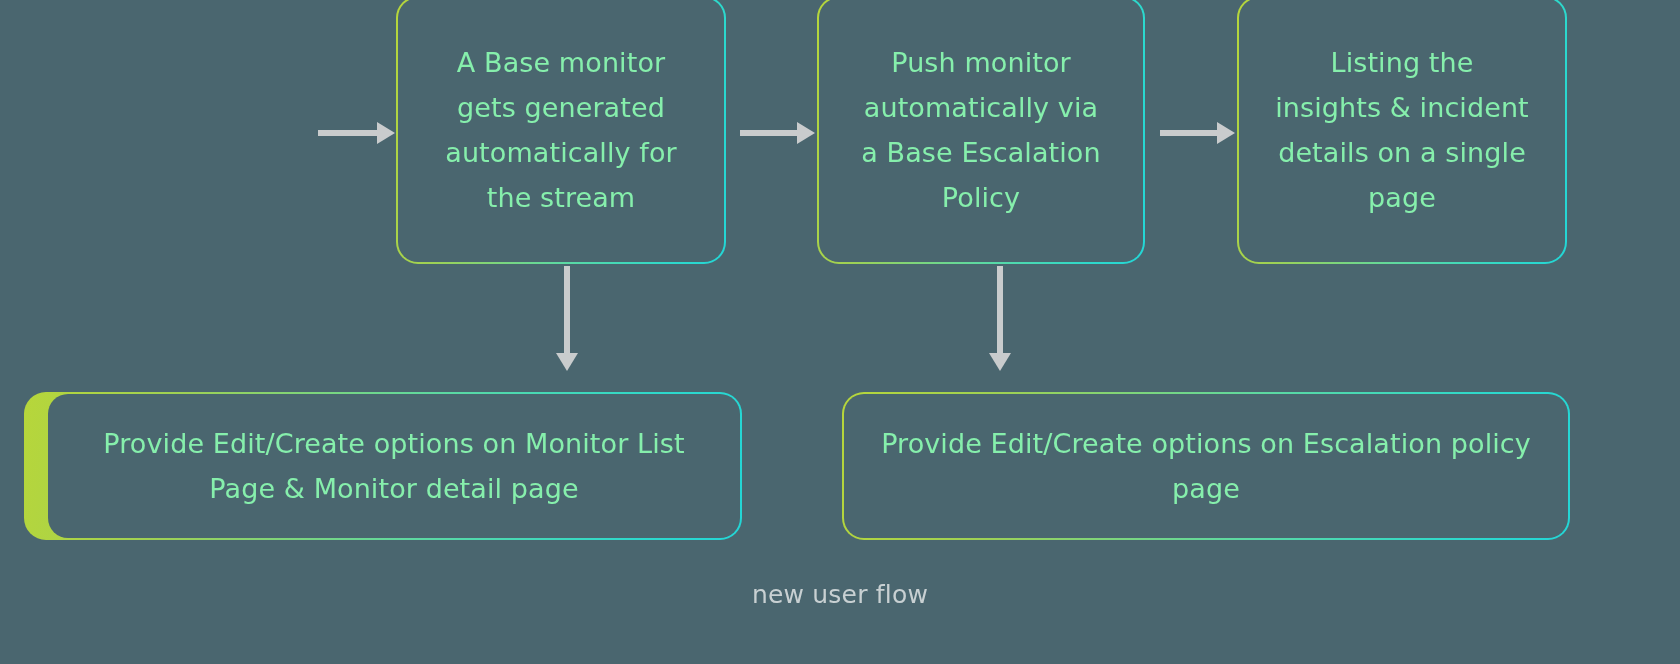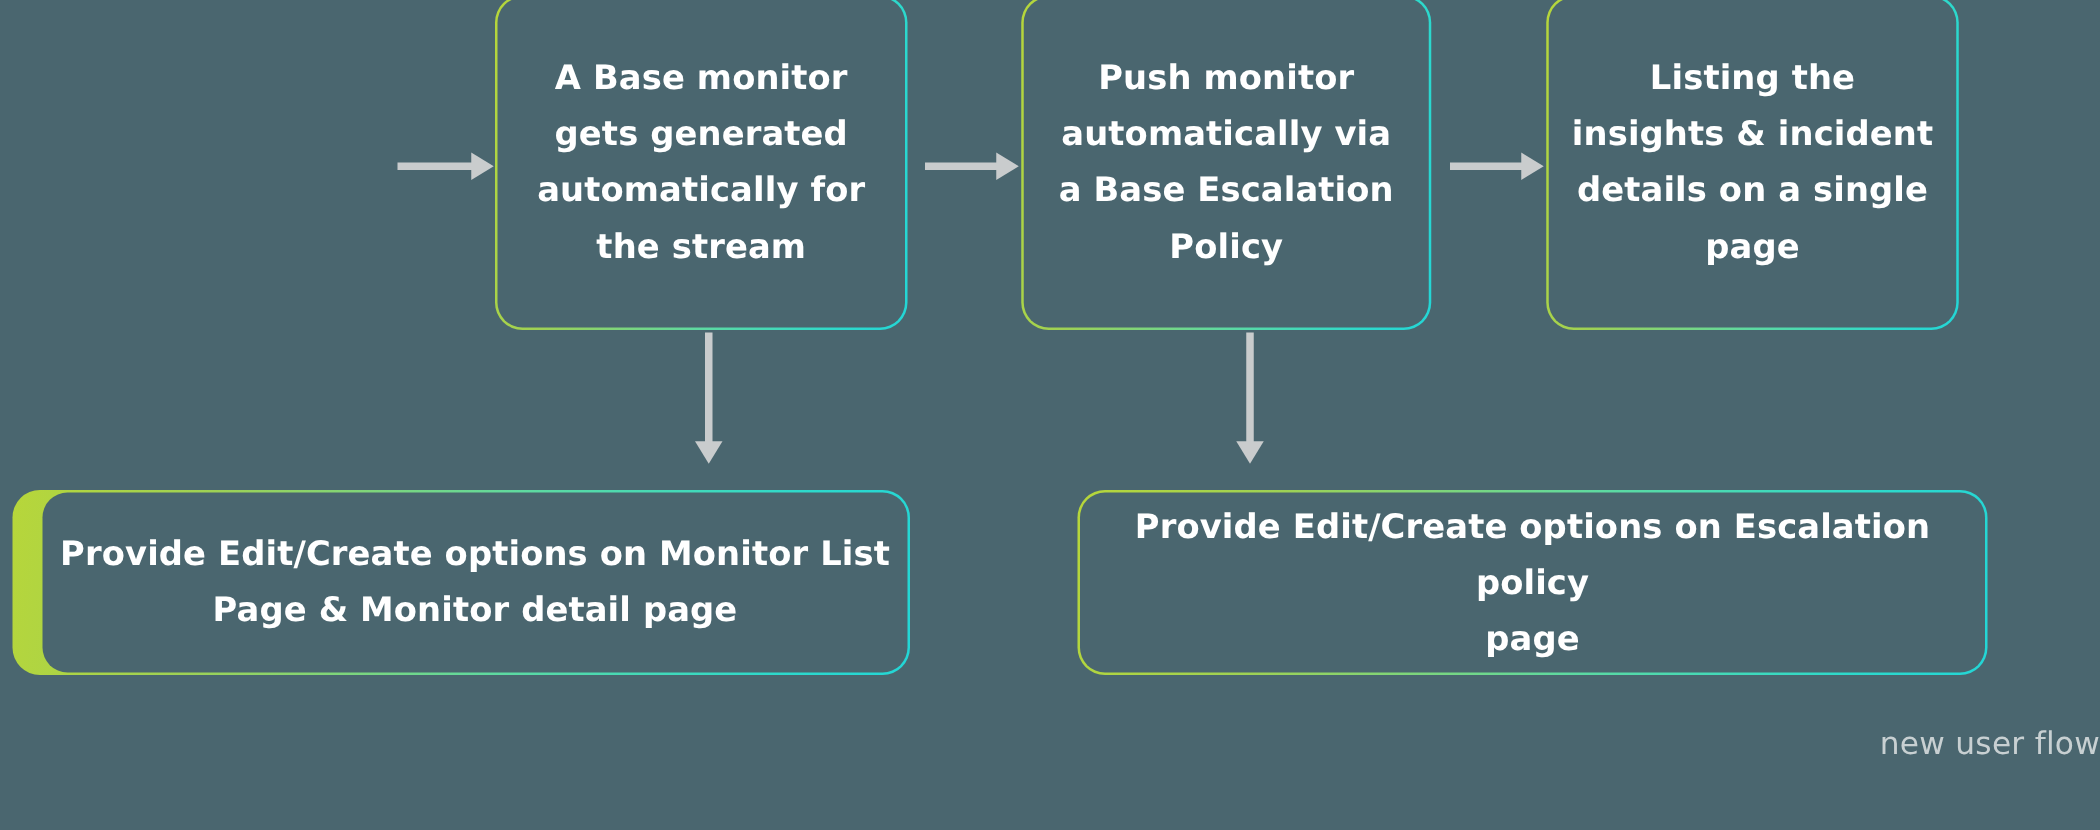--- a/index.html
+++ b/index.html
@@ -30,24 +30,24 @@
     border-radius: 20px;
     background: #4a666f;
     display: flex;
     align-items: center;
     justify-content: center;
     text-align: center;
     padding: 4px 14px;
     box-sizing: border-box;
   }
   .node .label {
-    color: #ffffff;
+    color: #86efac;
     font-size: 27px;
     line-height: 45px;
-    font-weight: 700;
+    font-weight: 400;
     letter-spacing: 0.1px;
     white-space: pre-line;
   }
   .node.tall .label {
     line-height: 45px;
   }
 
   
   .arrow-h {
     position: absolute;
@@ -79,21 +79,21 @@
     border-left: 11px solid transparent;
     border-right: 11px solid transparent;
   }
 
   
   #caption {
     position: absolute;
     left: 0;
     right: 0;
     top: 580px;
-    text-align: right;
+    text-align: center;
     color: #c8d0d2;
     font-size: 25px;
     letter-spacing: 0.2px;
   }
 </style>
 </head>
 <body>
 
 <div id="canvas">
 
@@ -118,28 +118,28 @@
 
   <div class="node tall" style="left:1237px; top:-4px; width:330px; height:268px;">
     <div class="node-inner">
       <span class="label">Listing the
 insights &amp; incident
 details on a single
 page</span>
     </div>
   </div>
 
-  <div class="node" style="left:10px; top:392px; width:718px; height:148px;padding-left:24px;">
+  <div class="node" style="left:24px; top:392px; width:718px; height:148px;padding-left:24px;">
     <div class="node-inner">
       <span class="label">Provide Edit/Create options on Monitor List
 Page &amp; Monitor detail page</span>
     </div>
   </div>
 
-  <div class="node" style="left:842px; top:392px; width:728px; height:148px;margin-left:20px;">
+  <div class="node" style="left:842px; top:392px; width:728px; height:148px;">
     <div class="node-inner">
       <span class="label">Provide Edit/Create options on Escalation policy
 page</span>
     </div>
   </div>
 
   <div class="arrow-h" style="left:318px; top:130px; width:60px;">
     <span class="head"></span>
   </div>
 

